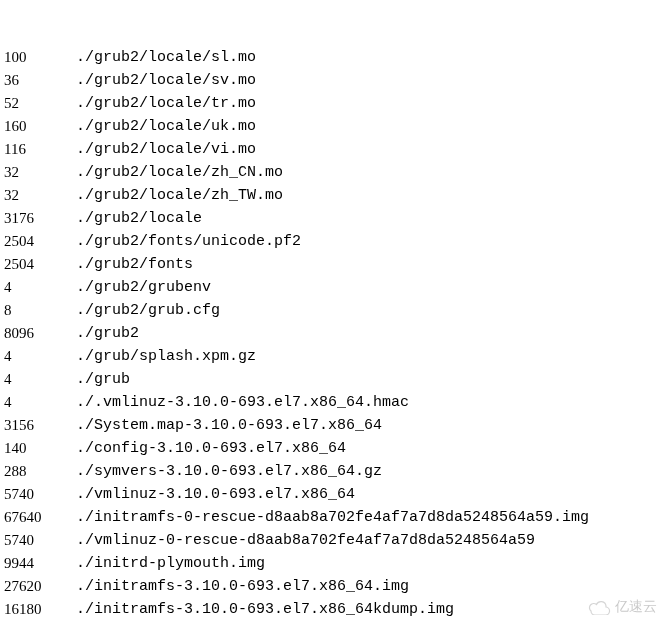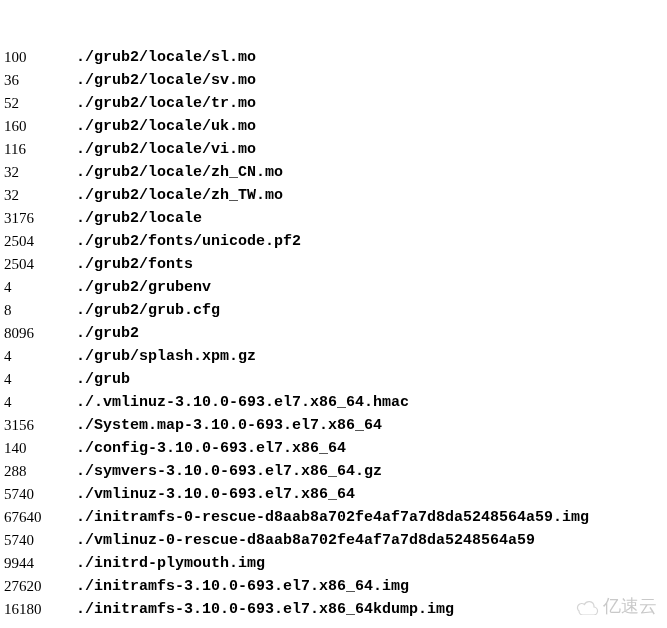--- a/index.html
+++ b/index.html
@@ -23,31 +23,30 @@
     display:block;
   }
   .size{
     display:inline-block;
     width:72px;
     vertical-align:top;
     font-family:Liberation Serif, serif;
   }
   .path{
     display:inline-block;
-    font-weight:bold;
   }
   .watermark{
     position:absolute;
     right:10px;
     bottom:10px;
     display:flex;
     align-items:center;
     opacity:0.35;
     font-family:"Microsoft YaHei","PingFang SC",sans-serif;
-    font-size:18px;
+    font-size:14px;
     color:#666666;
     pointer-events:none;
   }
   .watermark svg{
     margin-right:4px;
   }
 </style>
 </head>
 <body>
 

